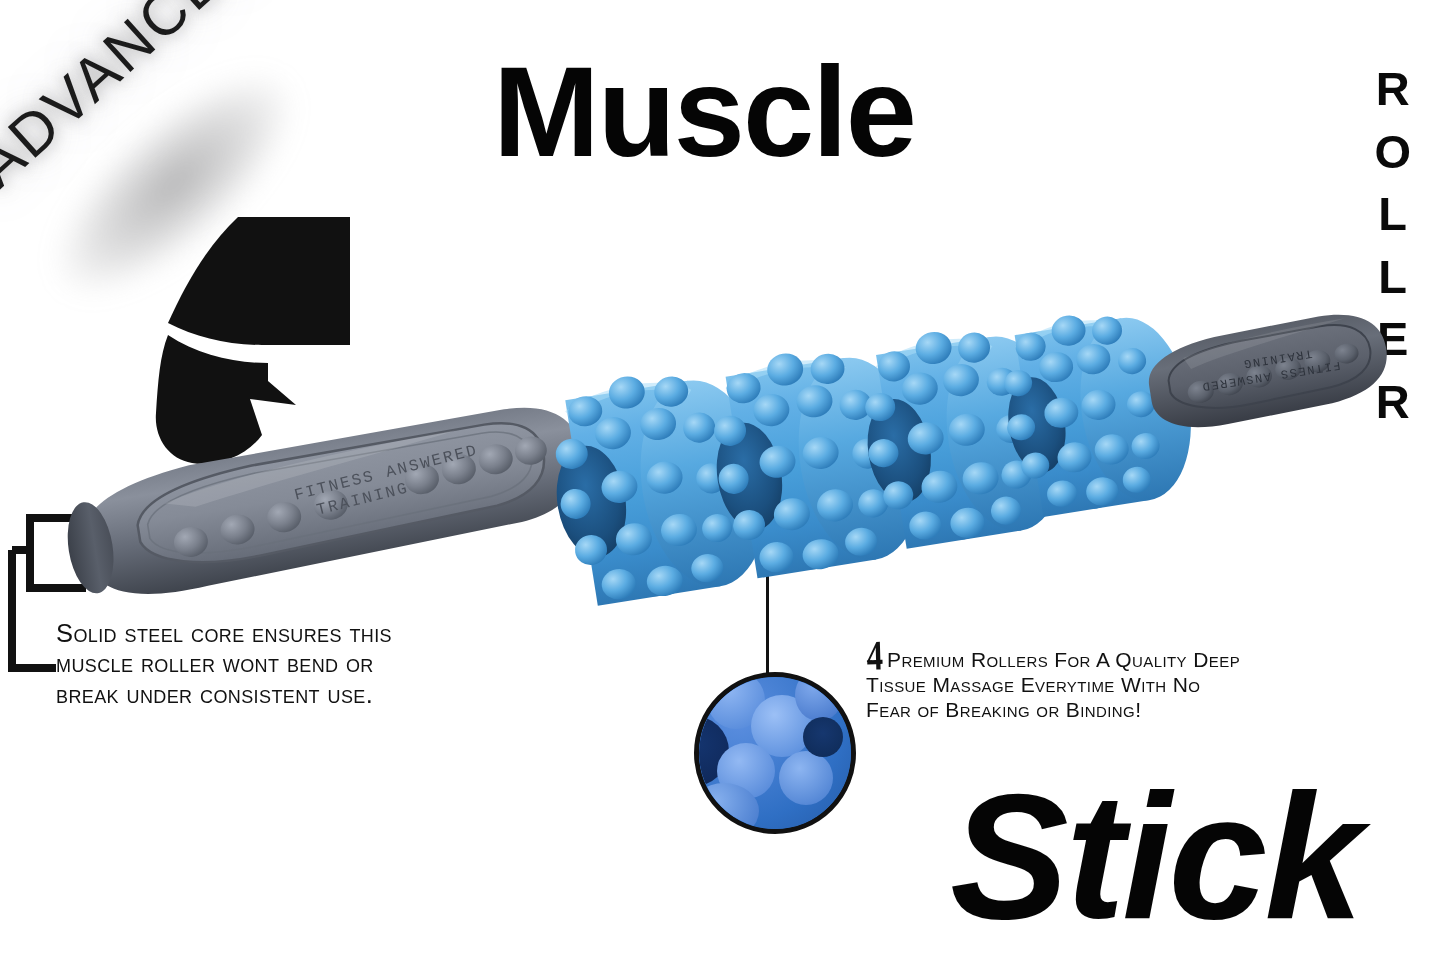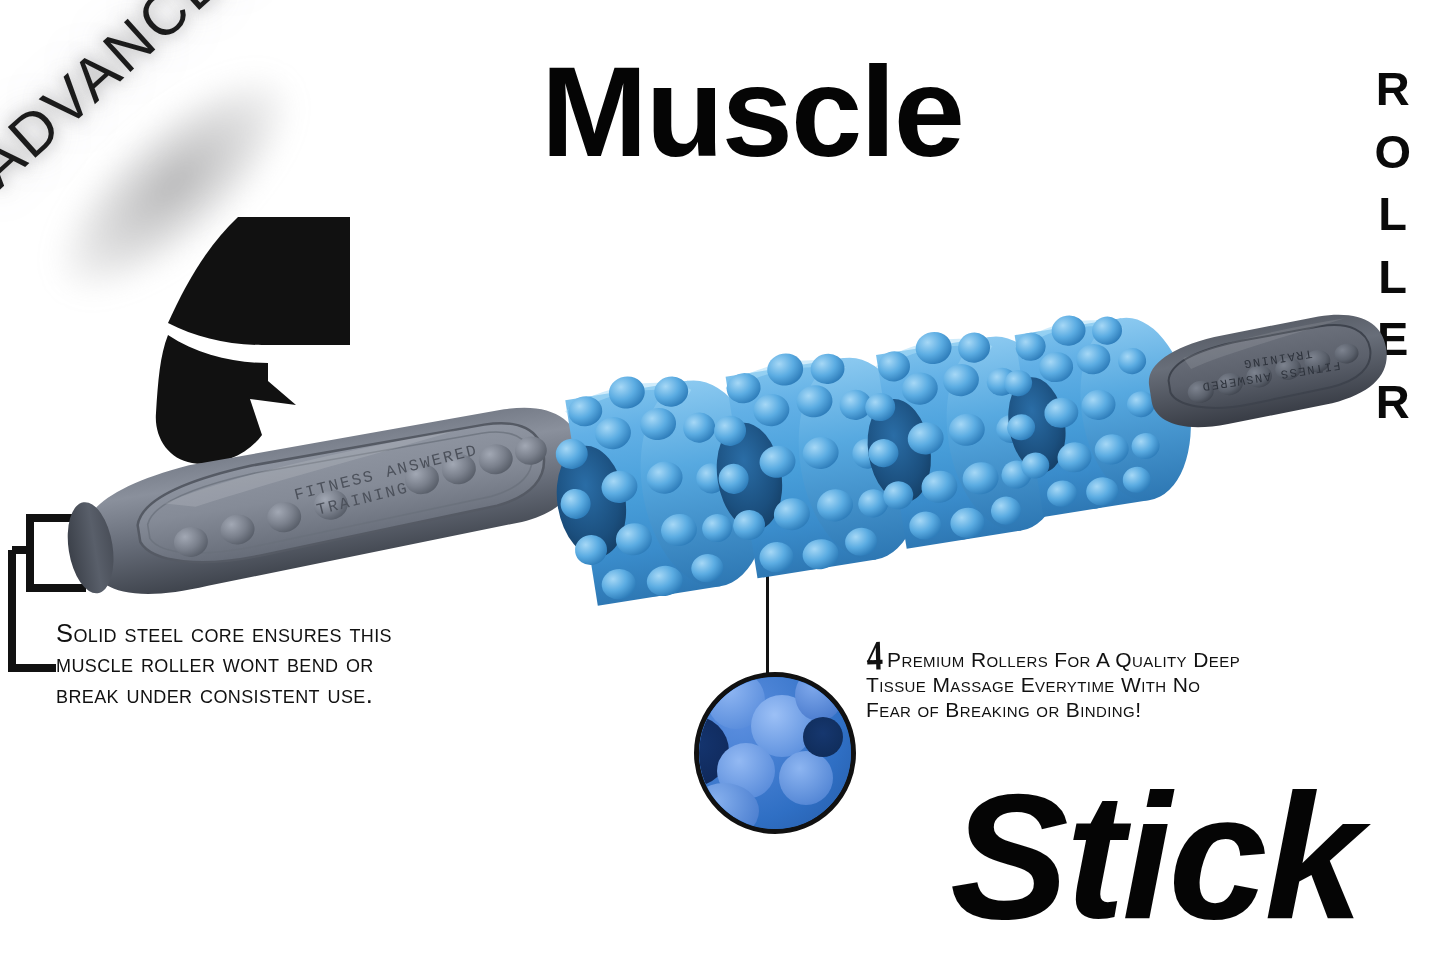--- a/index.html
+++ b/index.html
@@ -39,21 +39,21 @@
     color:#1b1b1b;
     text-shadow:0 0 16px rgba(140,140,142,.75), 0 0 34px rgba(170,170,172,.5);
     white-space:nowrap;
   }
 
   
   #title-muscle{
     position:absolute; left:493px; top:48px;
     font-family:"Liberation Sans",sans-serif;
     font-weight:700; font-size:128px; line-height:1;
-    letter-spacing:-2px; color:#050505;margin-left:48px;
+    letter-spacing:-2px; color:#050505;
   }
 
   
   #title-stick{
     position:absolute; left:950px; top:768px;
     font-family:"Liberation Sans",sans-serif;
     font-weight:700; font-style:italic; font-size:178px; line-height:1;
     letter-spacing:-3px; color:#050505;
   }
 

